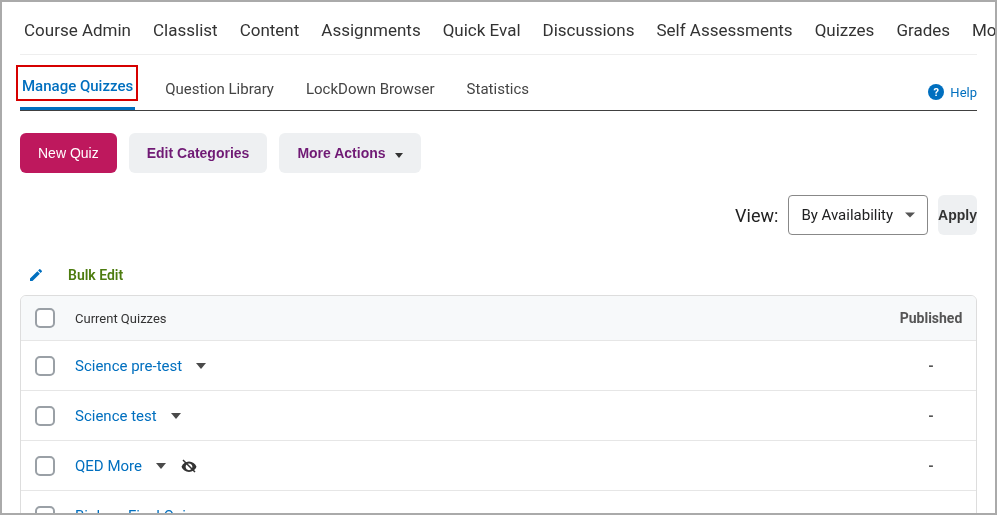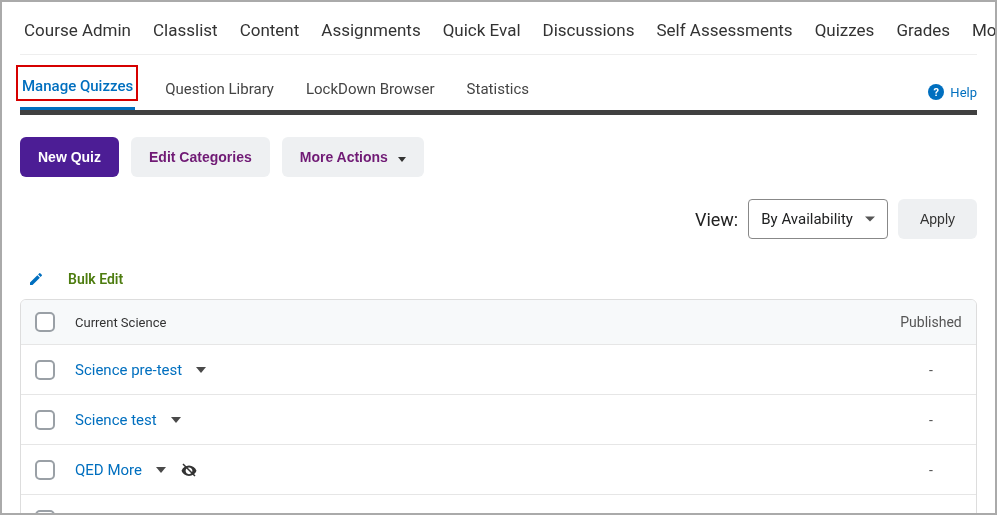--- a/index.html
+++ b/index.html
@@ -32,21 +32,21 @@
     display:inline-block; width:0; height:0;
     border-left:4px solid transparent; border-right:4px solid transparent;
     border-top:5px solid #333;
   }
   
   .subnav {
     display: flex;
     align-items: flex-end;
     gap: 28px;
     padding: 18px 0 0 0;
-    border-bottom: 5px solid #404040;
+    border-bottom: 1px solid #404040;
     position: relative;
   }
   .subnav-tab {
     font-size: 15px;
     color: #444;
     padding: 4px 2px 12px 2px;
     cursor: pointer;
   }
   .subnav-tab.active {
     color: #006fbf;
@@ -76,21 +76,21 @@
   }
   
   .actions {
     display:flex; align-items:center; gap:12px;
     padding: 22px 0 0 0;
   }
   .btn {
     border:none; border-radius:6px;
     font-size:14px; padding:12px 18px; cursor:pointer;
   }
-  .btn-primary { background:#4c1d95; color:#fff; font-weight:700; }
+  .btn-primary { background:#be185d; color:#fff; font-weight:400; }
   .btn-light { background:#eef0f2; color:#701a75; font-weight:600; }
   .btn-light .chev-down-sm { border-top-color:#333; margin-left:6px; }
   
   .viewrow {
     display:flex; align-items:center; justify-content:flex-end;
     gap:10px; margin-top:22px;
   }
   .viewlabel { font-size:18px; color:#222; }
   .viewselect {
     border:1px solid #888; border-radius:4px;
@@ -98,21 +98,21 @@
     position:relative; cursor:pointer; background:#fff;
     display:flex; align-items:center;
   }
   .viewselect::after {
     content:""; position:absolute; right:12px; top:50%;
     transform:translateY(-50%);
     width:0;height:0;
     border-left:5px solid transparent;border-right:5px solid transparent;
     border-top:5px solid #555;
   }
-  .btn-apply { background:#eef0f2; color:#333; font-weight:400; padding:12px 22px; border-radius:6px; }
+  .btn-apply { background:#eef0f2; color:#333; font-weight:700; padding:12px 0; border-radius:6px; }
   
   .bulk {
     display:flex; align-items:center; gap:24px;
     color:#4d7c0f; font-weight:600; font-size:14px;
     margin: 32px 0 12px 8px; cursor:pointer;
   }
   .pencil-icon {
     width:16px;height:16px;
   }
   
@@ -135,21 +135,21 @@
   }
   .cell-name { display:flex; align-items:center; gap:14px; padding-left:6px; }
   .qname { color:#006fbf; font-size:15px; cursor:pointer; }
   .rowchev {
     width:0;height:0;
     border-left:5px solid transparent;border-right:5px solid transparent;
     border-top:6px solid #4a4a4a;
     cursor:pointer;
   }
   .hidden-icon { width:18px;height:18px; }
-  .cell-pub { text-align:center; color:#555; font-size:14px; }
+  .cell-pub { text-align:center; color:#555; font-size:14px;font-weight:bold; }
 </style>
 </head>
 <body>
 
 <div class="frame">
 
   <nav class="topnav">
     <span class="topnav-item">Course Admin</span>
     <span class="topnav-item">Classlist</span>
     <span class="topnav-item">Content</span>
@@ -200,21 +200,21 @@
     </svg>
     <span>Bulk Edit</span>
   </div>
 
   <div class="tbl">
     <div class="row header">
       <div class="cell-check">
         <div class="chk"></div>
       </div>
       <div class="cell-name">
-        <span>Current Science</span>
+        <span>Current Quizzes</span>
       </div>
       <div class="cell-pub">
         <span>Published</span>
       </div>
     </div>
 
     <div class="row">
       <div class="cell-check">
           <div class="chk"></div>
         </div>

